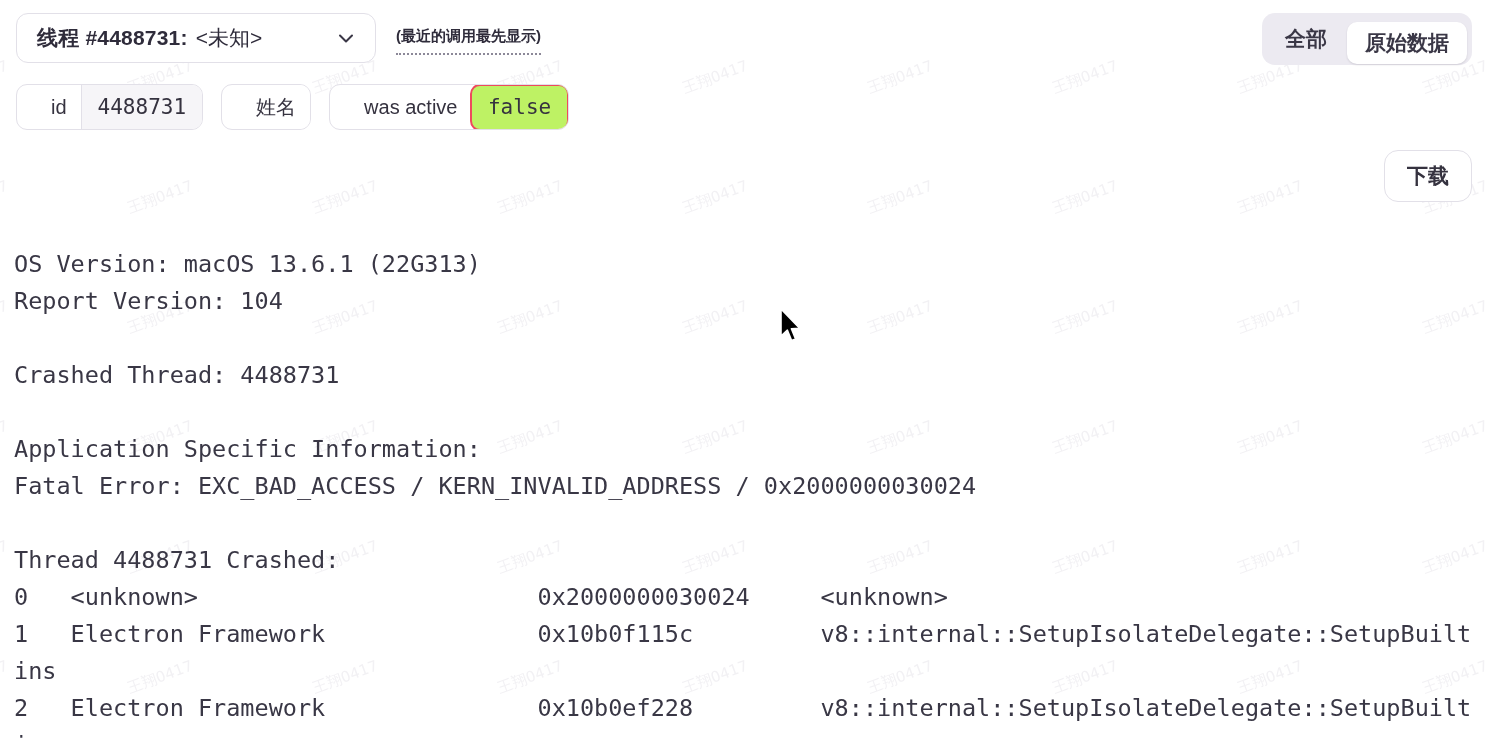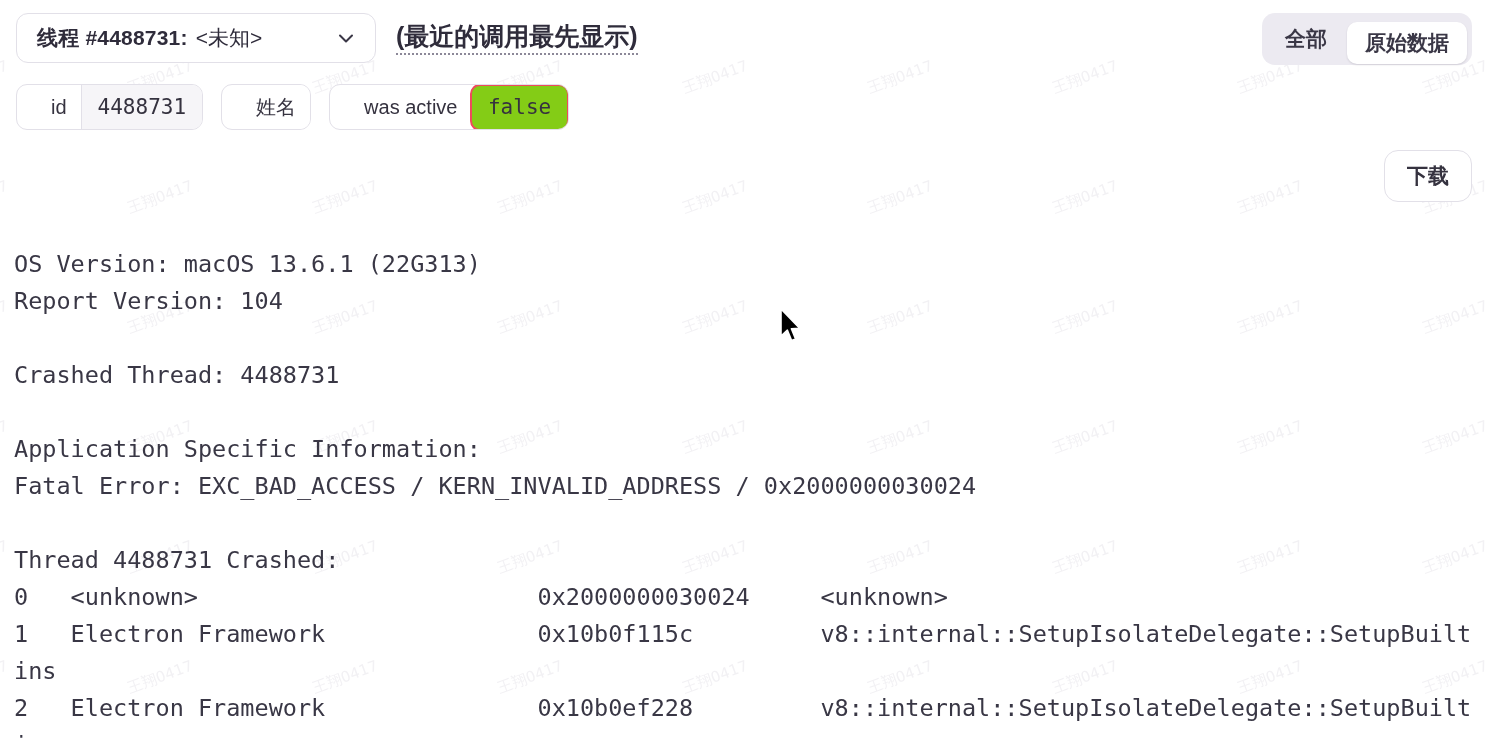--- a/index.html
+++ b/index.html
@@ -83,21 +83,21 @@
     display: block;
     width: 22px;
     height: 22px;
     flex: 0 0 auto;
   }
 
   .hint-note {
     position: absolute;
     left: 396px;
     top: 21px;
-    font-size: 25px;
+    font-size: 15px;
     font-weight: 700;
     color: #2f2c3b;
     border-bottom: 2.5px dotted #8c8898;
     padding-bottom: 2px;
     line-height: 30px;
     cursor: help;
     white-space: nowrap;
   }
 
   
@@ -175,21 +175,21 @@
     font-family: "DejaVu Sans Mono", "Liberation Mono", monospace;
     white-space: nowrap;
   }
   .badge .bv.cjk {
     font-family: "Liberation Sans", "DejaVu Sans", sans-serif;
   }
   .badge.danger {
     border-color: #e2e0e8;
   }
   .badge.danger .bv {
-    background: #84cc16;
+    background: #bef264;
     color: #36323f;
     border: 2px solid #ee4a5e;
     border-radius: 10px;
     margin: -1.5px;
   }
 
   
   .download-btn {
     position: absolute;
     right: 34px;

